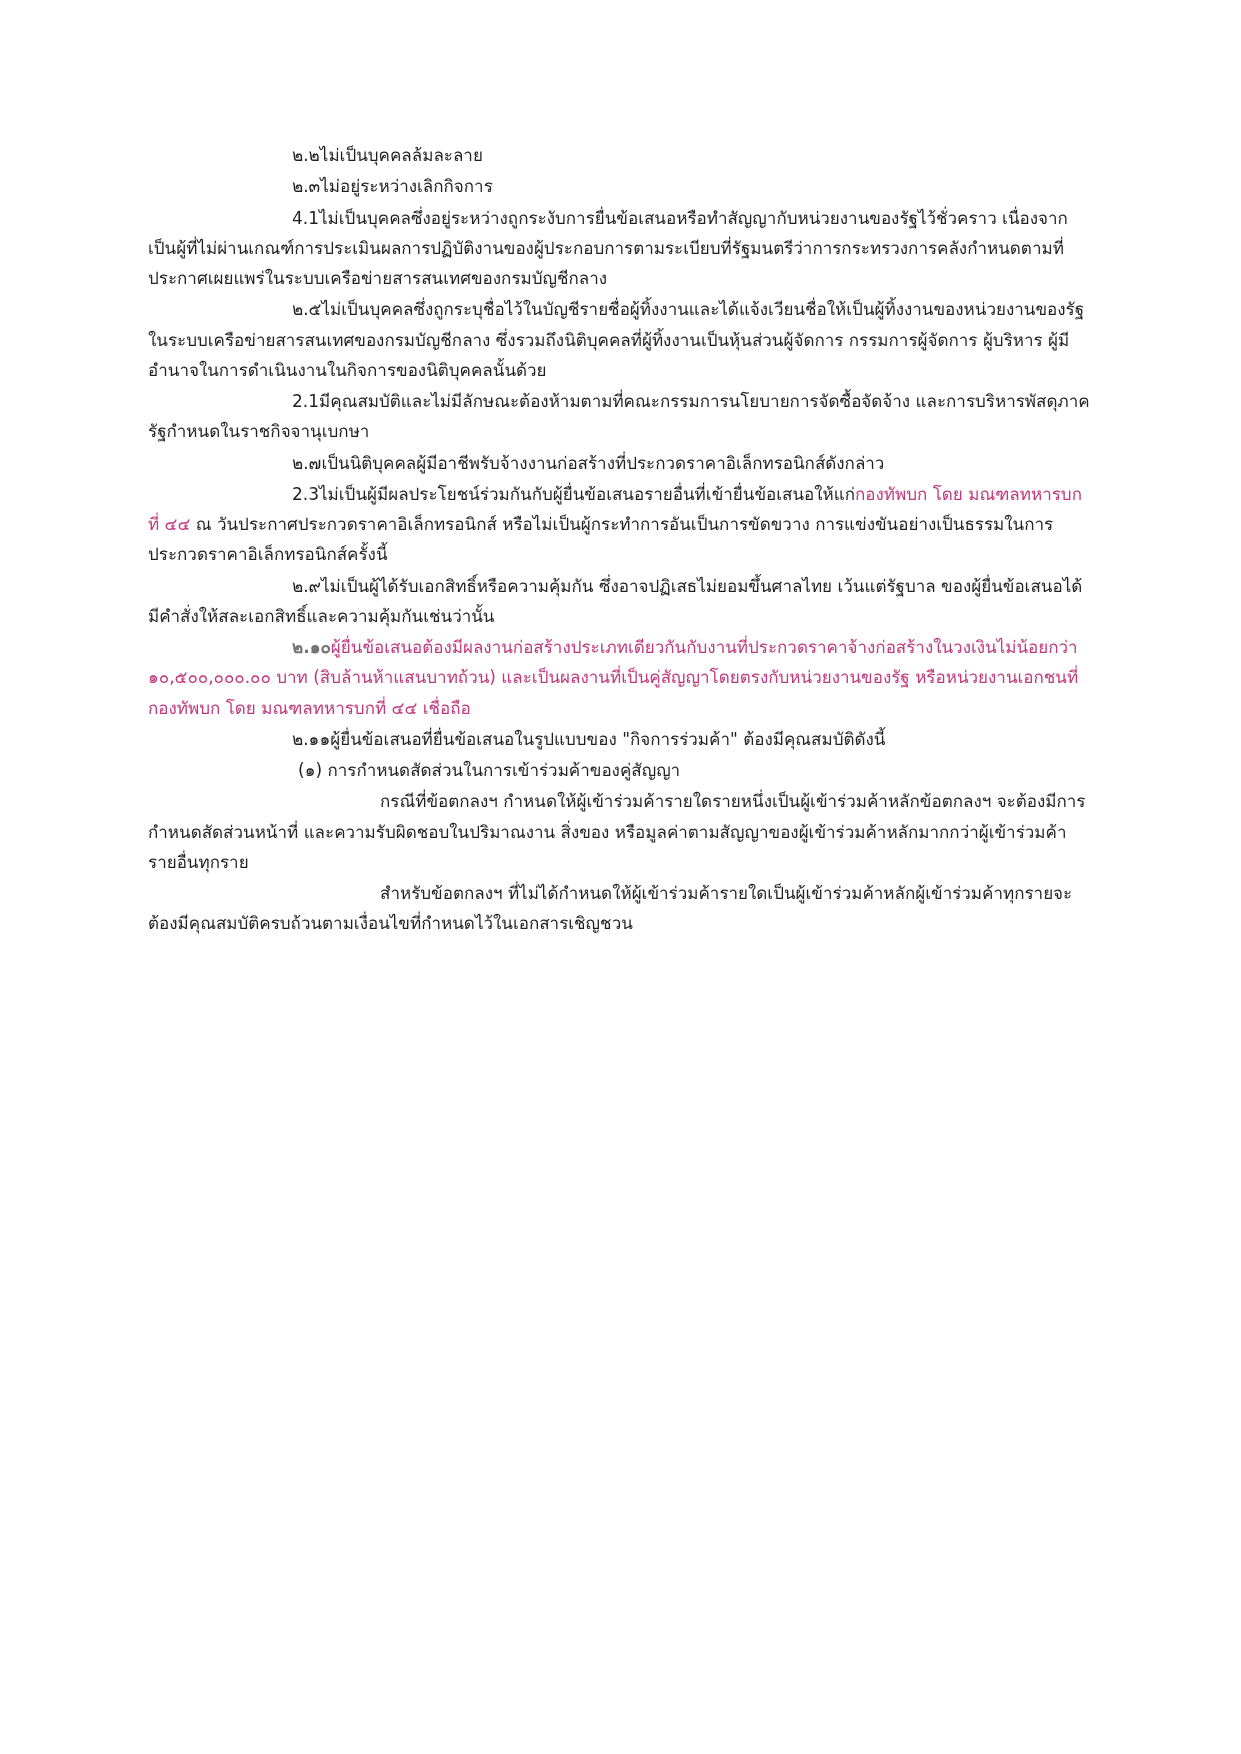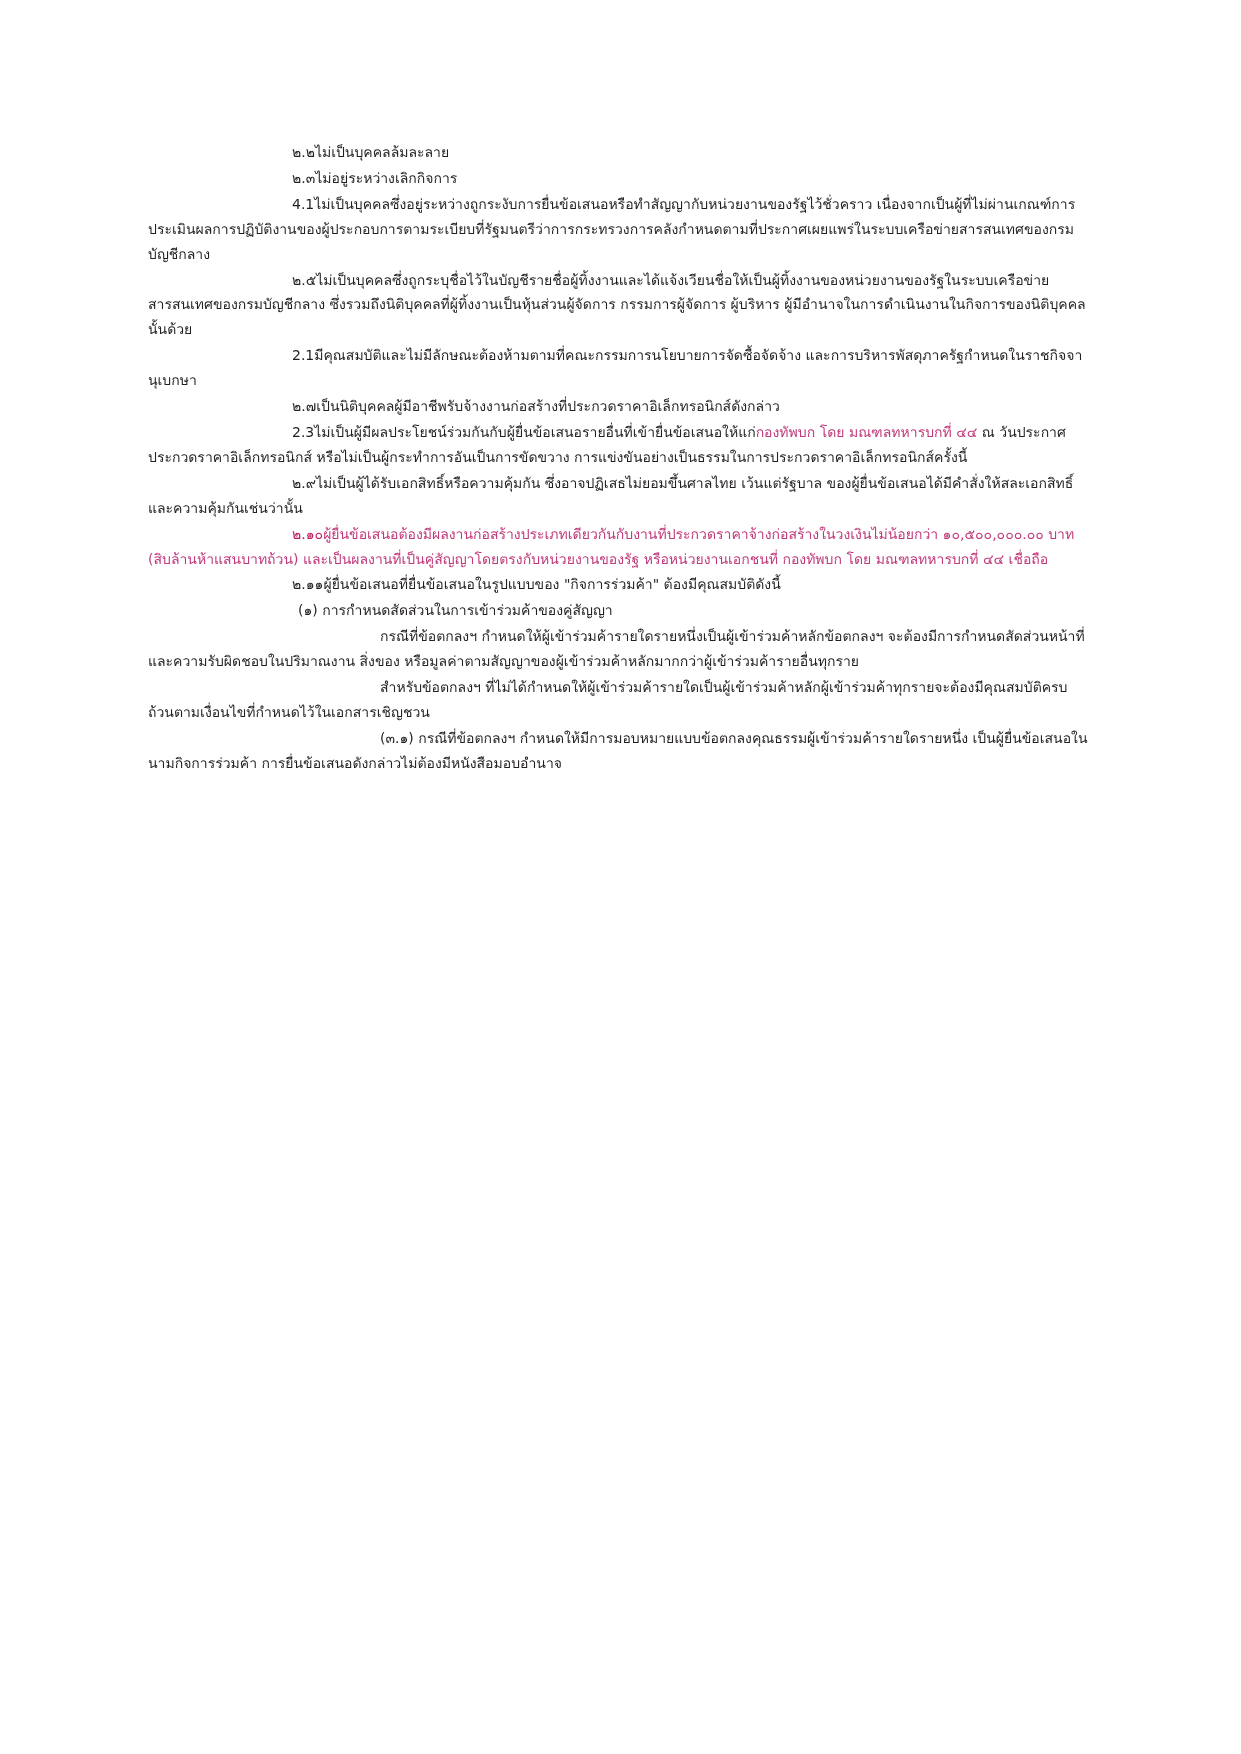--- a/index.html
+++ b/index.html
@@ -16,21 +16,21 @@
     position: relative;
     width: 1241px;
     height: 1754px;
     margin: 0 auto;
     background: #ffffff;
     box-sizing: border-box;
     padding: 140px 150px 100px 148px;
     overflow: hidden;
   }
   .doc-body {
-    font-size: 14px;
+    font-size: 17px;
     line-height: 1.78;
     text-align: left;
   }
   p {
     margin: 0;
     padding: 0;
   }
   .para {
     margin: 0 0 1px 0;
   }
@@ -41,21 +41,21 @@
   .num {
     display: inline-block;
     min-width: 58px;
   }
   .red {
     color: #c0397b;
   }
   .redline {
     color: #c0397b;
   }
-  .blk { color: #be185d; }
+  .blk { color: #737373; font-weight: bold; }
 </style>
 </head>
 <body>
 
 <div class="page">
   <div class="doc-body">
 
     <p class="para ind-1">
       <span class="num">๒.๒</span><span>ไม่เป็นบุคคลล้มละลาย</span>
     </p>
@@ -103,18 +103,15 @@
     <p class="para ind-3">
       <span>กรณีที่ข้อตกลงฯ กำหนดให้ผู้เข้าร่วมค้ารายใดรายหนึ่งเป็นผู้เข้าร่วมค้าหลักข้อตกลงฯ จะต้องมีการกำหนดสัดส่วนหน้าที่ และความรับผิดชอบในปริมาณงาน สิ่งของ หรือมูลค่าตามสัญญาของผู้เข้าร่วมค้าหลักมากกว่าผู้เข้าร่วมค้ารายอื่นทุกราย</span>
     </p>
 
 
     <p class="para ind-3">
       <span>สำหรับข้อตกลงฯ ที่ไม่ได้กำหนดให้ผู้เข้าร่วมค้ารายใดเป็นผู้เข้าร่วมค้าหลักผู้เข้าร่วมค้าทุกรายจะต้องมีคุณสมบัติครบถ้วนตามเงื่อนไขที่กำหนดไว้ในเอกสารเชิญชวน</span>
     </p>
 
 
-    <p class="para ind-3">
-      <span>(๓.๑) กรณีที่ข้อตกลงฯ กำหนดให้มีการมอบหมายแบบข้อตกลงคุณธรรมผู้เข้าร่วมค้ารายใดรายหนึ่ง เป็นผู้ยื่นข้อเสนอในนามกิจการร่วมค้า การยื่นข้อเสนอดังกล่าวไม่ต้องมีหนังสือมอบอำนาจ</span>
-    </p>
 
   </div>
 </div>
 
 </body></html>

